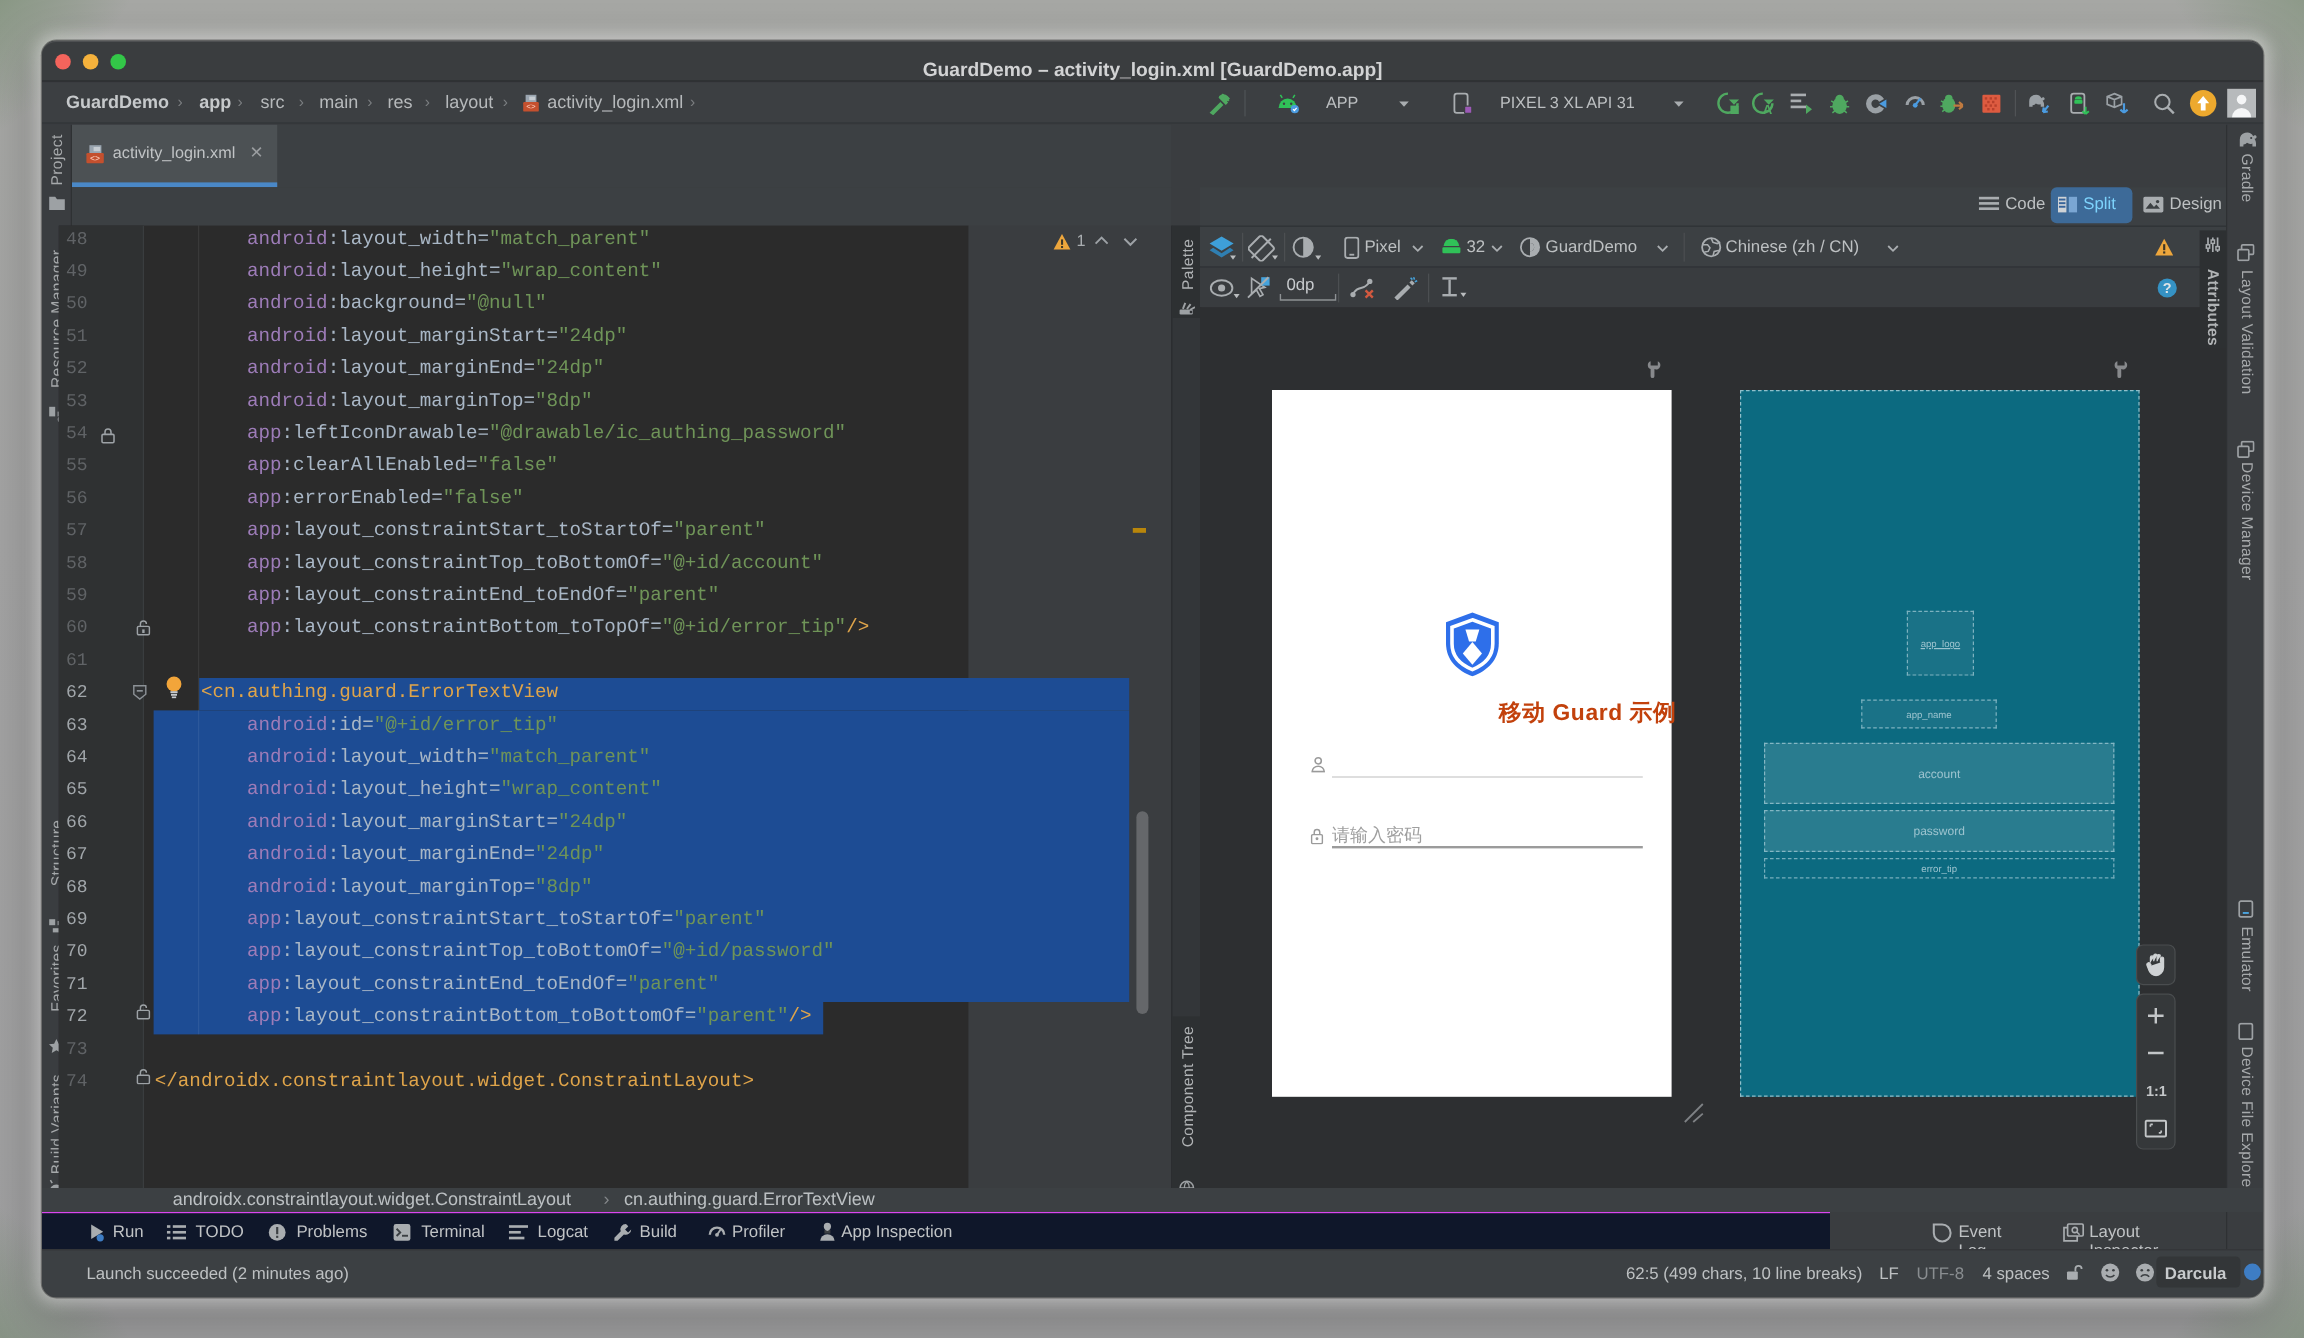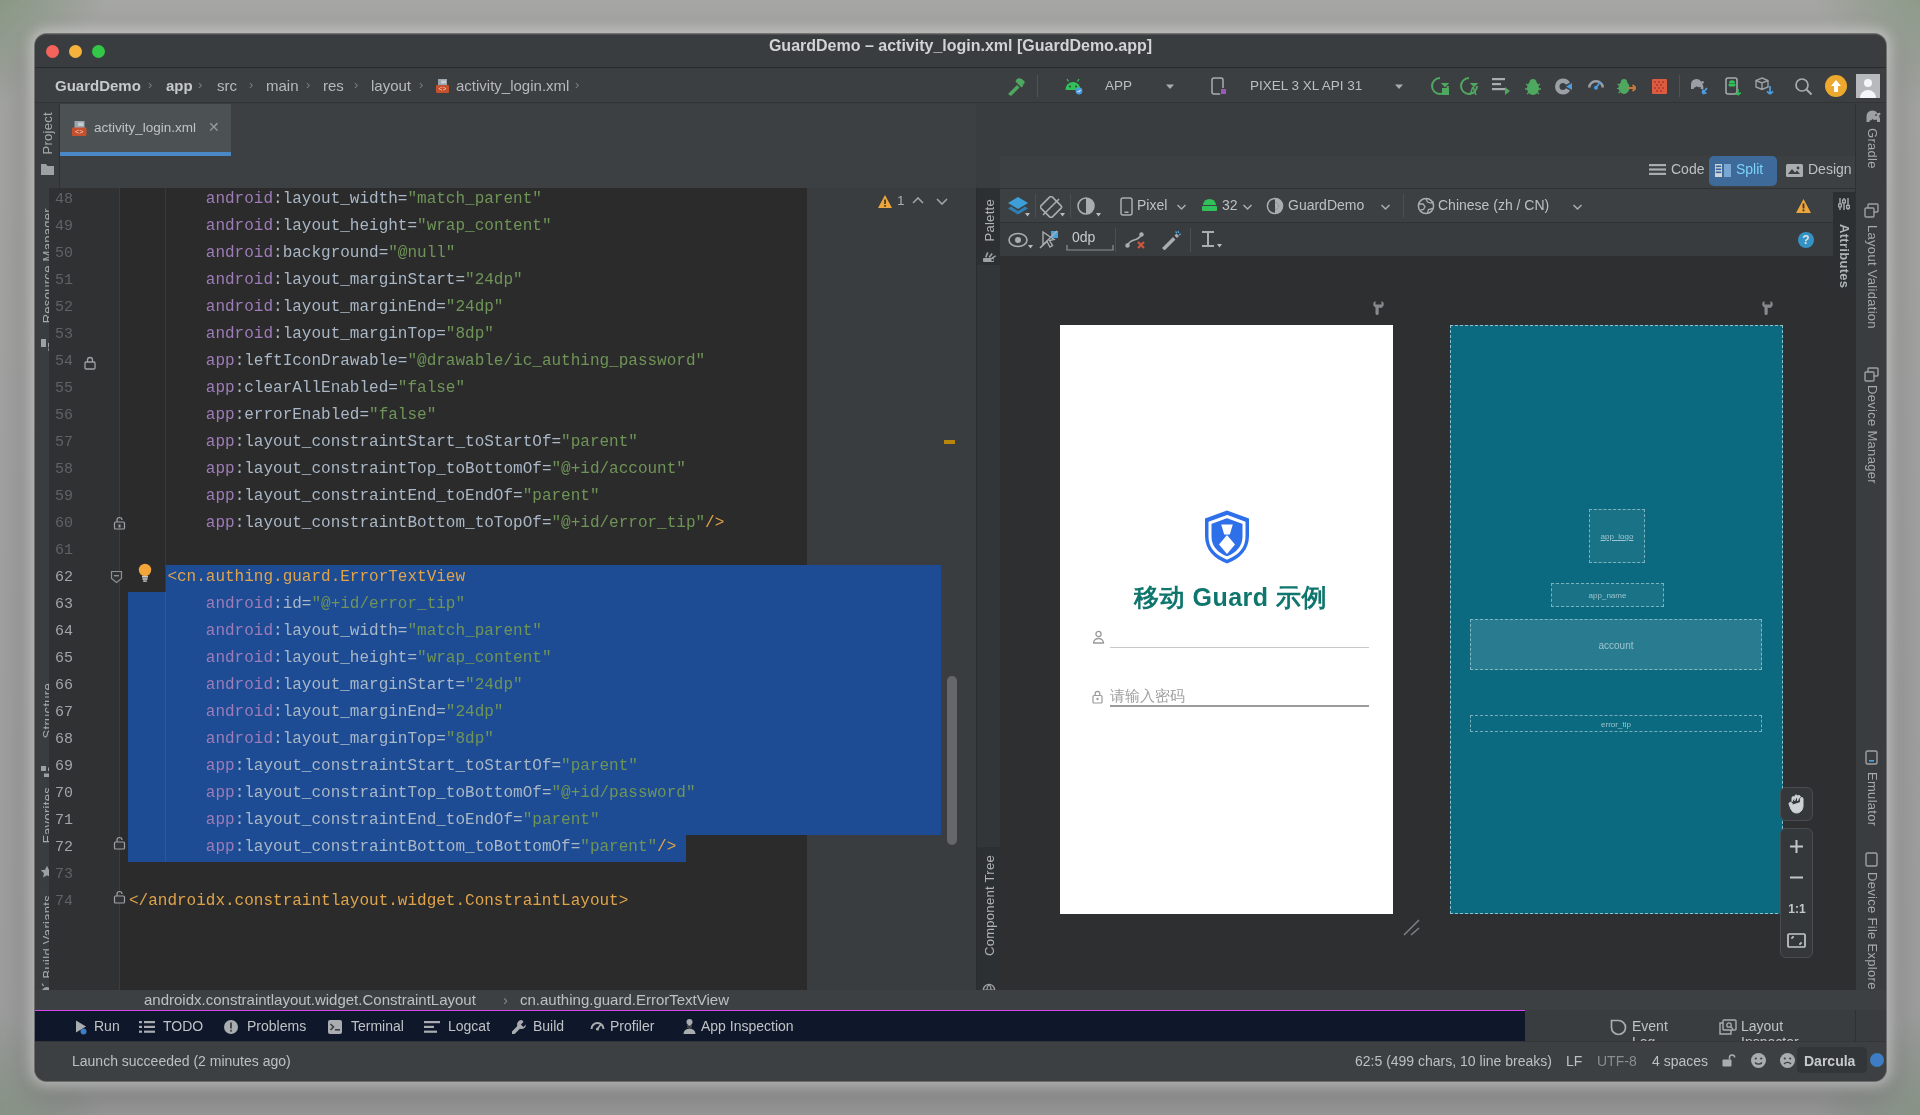--- a/index.html
+++ b/index.html
@@ -13,21 +13,21 @@
   .corner { position:absolute; width:150px; height:150px; pointer-events:none; }
   #win {
     position:absolute; left:35px; top:34px; width:1851px; height:1047px;
     background:#3a3d40; border-radius:12px; overflow:hidden;
     box-shadow:0 0 0 1px rgba(45,45,45,0.5), 0 0 13px 5px rgba(253,253,253,0.42), 0 16px 45px 8px rgba(0,0,0,0.22);
   }
   .abs { position:absolute; }
   
   #titlebar { left:0; top:0; width:100%; height:34px; background:#3a3d3f; border-bottom:1px solid #282b2d;}
   .light { position:absolute; top:11px; width:13px; height:13px; border-radius:50%; }
-  #title-text { width:100%; text-align:center; top:3px; color:#d2d3d4; font-size:16px; font-weight:bold; }
+  #title-text { width:100%; text-align:center; top:16px; color:#d2d3d4; font-size:16px; font-weight:bold; }
   
   #navbar { left:0; top:35px; width:100%; height:34px; background:#3c3f42; border-bottom:1px solid #313437; }
   .crumb { position:absolute; top:8px; font-size:15px; color:#b6b9bb; }
   .crumb.b { font-weight:bold; color:#c6c9cb; }
   .chev { position:absolute; top:8px; font-size:13px; color:#7b7e81; }
   
   #lstripe { left:0; top:70px; width:25px; height:937px; background:#3a3d40; border-right:1px solid #2e3133; }
   #rstripe { left:1820px; top:70px; width:31px; height:937px; background:#3a3d40; border-left:1px solid #2e3133; }
   .vtext-up { position:absolute; writing-mode:vertical-rl; transform:rotate(180deg); font-size:13px; color:#a6a9ab; letter-spacing:0.3px; white-space:nowrap; }
   .vtext-dn { position:absolute; writing-mode:vertical-rl; font-size:13px; color:#a6a9ab; letter-spacing:0.3px; white-space:nowrap; }
@@ -554,38 +554,39 @@
       <svg class="abs" style="left:759px; top:44px;" width="14" height="16" viewBox="0 0 14 16">
         <path d="M4 1 a3.5 3.5 0 0 0 0 6.6 V13.5 a1.6 1.6 0 0 0 3.2 0 V7.6 A3.5 3.5 0 0 0 10 1 V4.5 H4 Z" fill="#87898c" transform="translate(1.5 0)"></path>
       </svg>
       <div id="phone-white">
         <svg class="abs" style="left:144px; top:185px;" width="46" height="54" viewBox="0 0 46 54">
           <path d="M23 0.5 L45 8.5 V26 C45 40 35.5 49 23 53.5 C10.5 49 1 40 1 26 V8.5 Z" fill="#2e6fea"></path>
           <path d="M23 6.5 L40 12.8 V26.5 C40 37 33 44 23 48 C13 44 6 37 6 26.5 V12.8 Z" fill="none" stroke="#ffffff" stroke-width="3"></path>
           <path d="M17.2 14.5 h11.6 l-3 10 h-5.6 z" fill="#fff"></path>
           <path d="M23 25 L31 34.5 L23 44 L15 34.5 Z" fill="#fff"></path>
         </svg>
-        <div class="abs" style="left:4px; top:256px; width:333px; text-align:center; font-size:25px; font-weight:bold; color:#0f766e; letter-spacing:0.5px;">移动 Guard 示例</div>
+        <div class="abs" style="left:4px; top:256px; width:333px; text-align:right; font-size:19px; font-weight:bold; color:#c2410c; letter-spacing:0.5px;">移动 Guard 示例</div>
         <svg class="abs" style="left:32px; top:305px;" width="13" height="14" viewBox="0 0 13 14">
           <circle cx="6.5" cy="4" r="2.6" fill="none" stroke="#9a9a9a" stroke-width="1.3"></circle>
           <path d="M1.5 13 a5 4.5 0 0 1 10 0 z" fill="none" stroke="#9a9a9a" stroke-width="1.3"></path>
         </svg>
         <div class="abs" style="left:50px; top:322px; width:259px; height:1px; background:#c9c9c9;"></div>
         <svg class="abs" style="left:32px; top:365px;" width="11" height="14" viewBox="0 0 11 14">
           <rect x="1" y="5.5" width="9" height="7.5" rx="1" fill="none" stroke="#9a9a9a" stroke-width="1.2"></rect>
           <path d="M3.2 5.5 V3.6 a2.3 2.3 0 0 1 4.6 0 V5.5" fill="none" stroke="#9a9a9a" stroke-width="1.2"></path>
           <circle cx="5.5" cy="9" r="1.2" fill="#9a9a9a"></circle>
         </svg>
         <div class="abs" style="left:50px; top:362px; font-size:15px; color:#9f9f9f;">请输入密码</div>
         <div class="abs" style="left:50px; top:380px; width:259px; height:2px; background:#9b9b9b;"></div>
       </div>
       <div id="phone-blue">
         <div class="bp-box" style="left:139px; top:184px; width:56px; height:54px; background:rgba(255,255,255,0.06); line-height:54px;text-decoration:underline;">app_logo</div>
         <div class="bp-box" style="left:101px; top:258px; width:113px; height:24px; background:rgba(255,255,255,0.06); line-height:24px;">app_name</div>
         <div class="bp-box" style="left:20px; top:294px; width:292px; height:51px; background:rgba(255,255,255,0.12); line-height:51px; font-size:10px;">account</div>
+        <div class="bp-box" style="left:20px; top:350px; width:292px; height:35px; background:rgba(255,255,255,0.12); line-height:35px; font-size:10px;">password</div>
         <div class="bp-box" style="left:20px; top:390px; width:292px; height:17px; line-height:17px;">error_tip</div>
       </div>
       <svg class="abs" style="left:400px; top:660px;" width="22" height="20" viewBox="0 0 22 20">
         <path d="M4 19 L19 4 M11 19 L19 12" stroke="#7e8184" stroke-width="1.5"></path>
       </svg>
       <div class="abs" style="left:780px; top:531px; width:33px; height:34px; background:#35383a; border-radius:6px; border:1px solid #4a4d4f;"></div>
       <svg class="abs" style="left:787px; top:537px;" width="19" height="21" viewBox="0 0 19 21">
         <path d="M5 9 V5 a1.4 1.4 0 0 1 2.8 0 M7.8 8 V3.4 a1.4 1.4 0 0 1 2.8 0 M10.6 8 V4 a1.4 1.4 0 0 1 2.8 0 M13.4 9 V5.8 a1.3 1.3 0 0 1 2.6 0 V13 c0 4 -3 7 -6.3 7 c-2.8 0 -4.6 -1.4 -5.8 -4 L2 11 a1.5 1.5 0 0 1 2.6 -1.2 L5.8 11.5" fill="#cfd2d4" stroke="#cfd2d4" stroke-width="1"></path>
       </svg>
       <div class="abs" style="left:780px; top:572px; width:33px; height:130px; background:#35383a; border-radius:6px; border:1px solid #4a4d4f;"></div>

